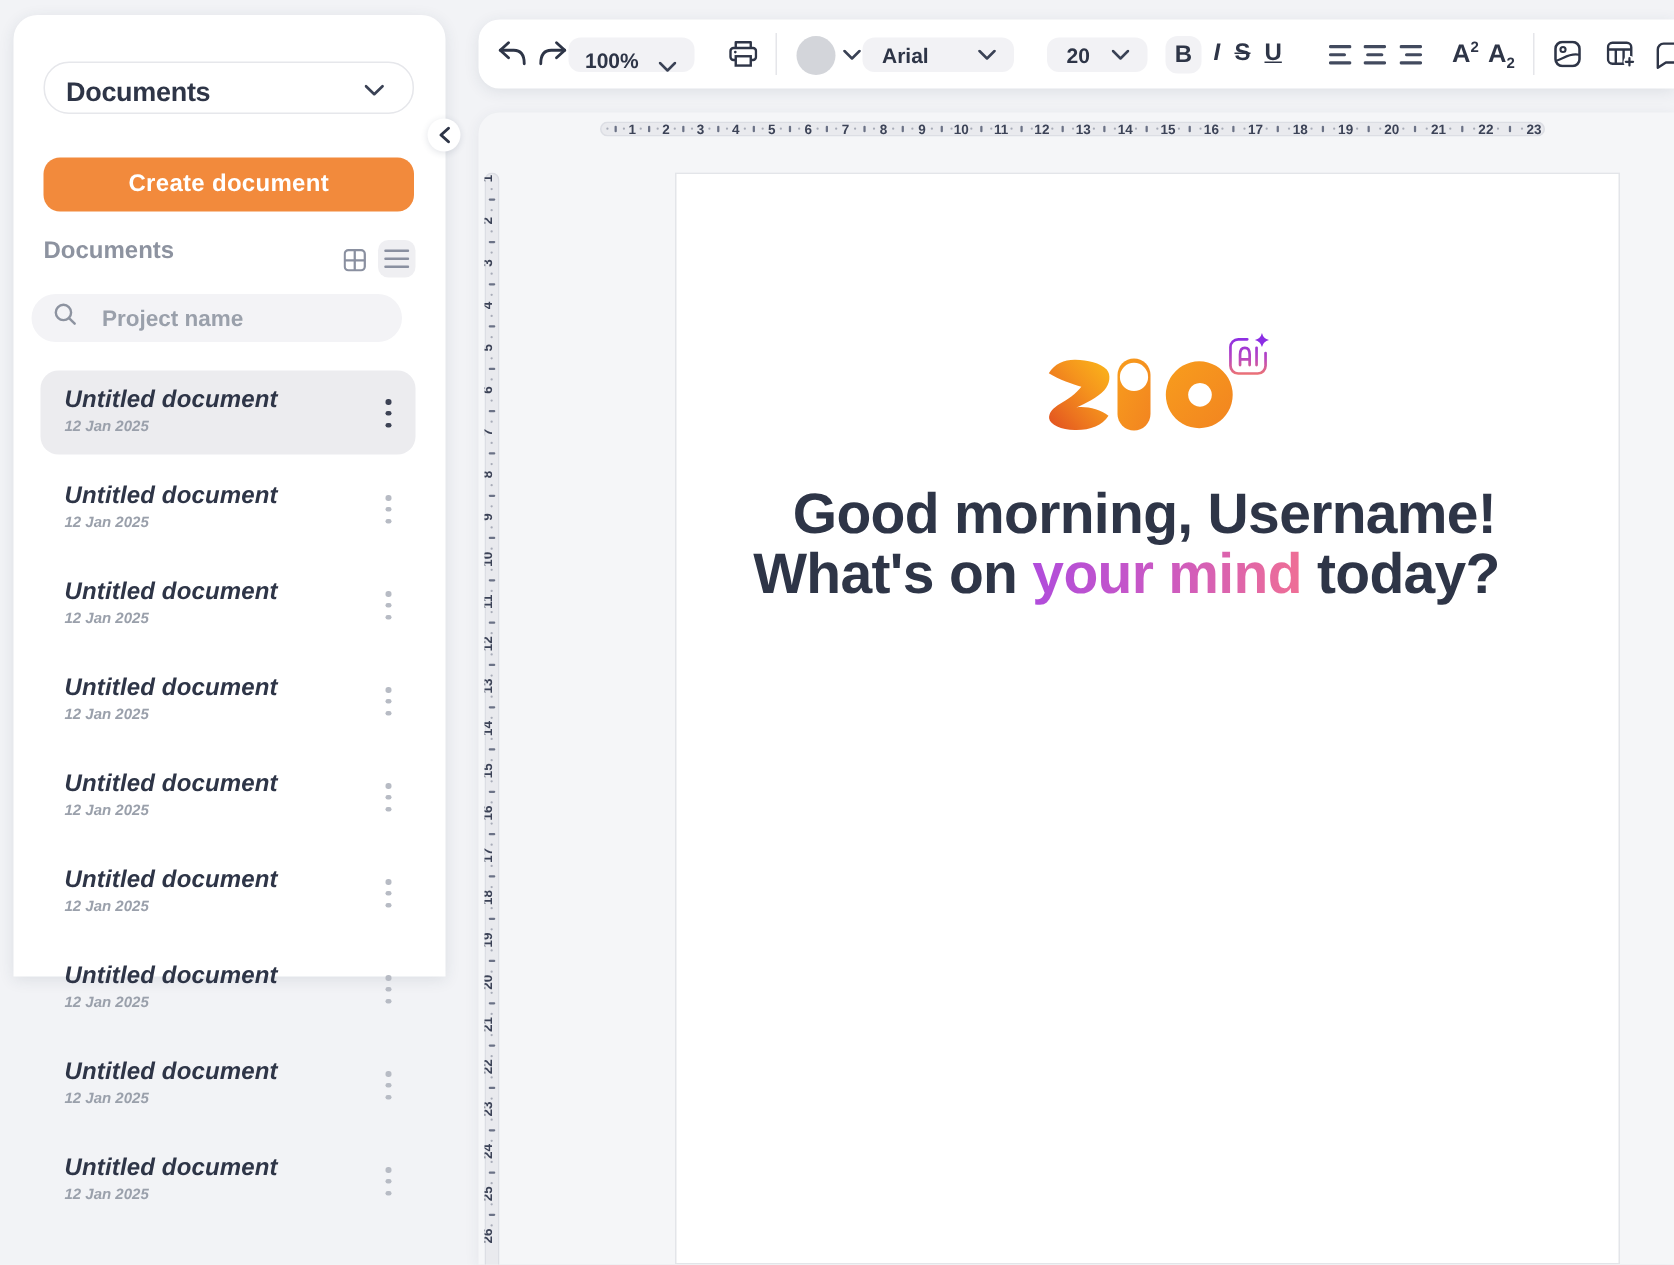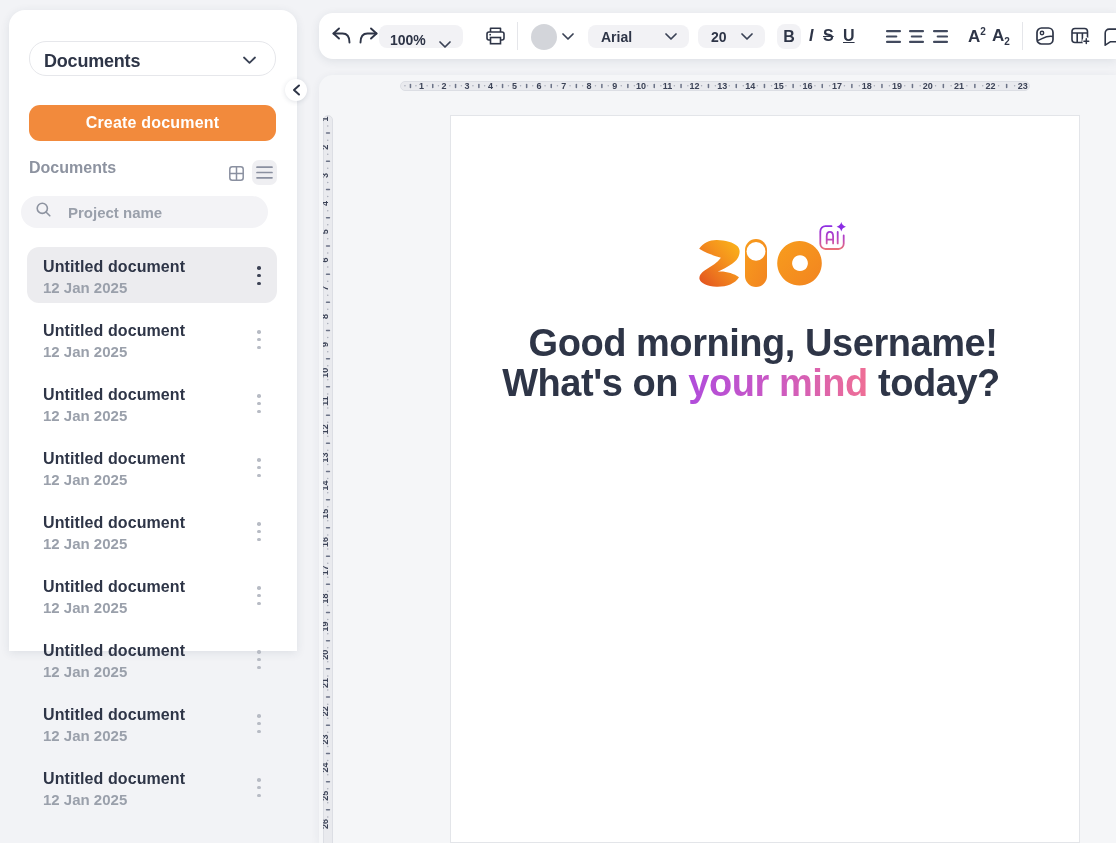--- a/index.html
+++ b/index.html
@@ -18,25 +18,25 @@
   background:#f28a3c; border-radius:11px; color:#fff; font-size:16px; font-weight:bold;
   display:flex; align-items:center; justify-content:center; letter-spacing:0.2px;text-align:right; }
 .doclabel { position:absolute; left:20px; top:149px; font-size:16px; font-weight:bold; color:#8d93a0; }
 .gridicon { position:absolute; left:220px; top:156px; }
 .listbtn { position:absolute; left:243px; top:150px; width:25px; height:25px;
   background:#efeff2; border-radius:7px; display:flex; align-items:center; justify-content:center; }
 .search { position:absolute; left:12px; top:186px; width:247px; height:32px;
   background:#f3f3f6; border-radius:16px; display:flex; align-items:center; padding:0 15px; }
 .search svg { margin-right:17px; }
 .search span { color:#9aa0ab; font-size:15px; font-weight:bold; }
-.doclist { position:absolute; left:18px; top:237px; width:250px; }
+.doclist { position:absolute; left:18px; top:237px; width:250px;font-style:italic; }
 .docitem { position:relative; height:56px; margin-bottom:8px; border-radius:12px; }
 .docitem.on { background:#ececef; }
 .docitem .t { position:absolute; left:16px; top:11px; font-size:16px; font-weight:bold; color:#2e3547; letter-spacing:0.1px; }
-.docitem .d { position:absolute; left:16px; top:32px; font-size:15px; color:#9aa0ab; font-weight:bold; }
+.docitem .d { position:absolute; left:16px; top:32px; font-size:10px; color:#9aa0ab; font-weight:bold; }
 .kebab { position:absolute; right:16px; top:19px; width:4px; }
 .kebab i { display:block; width:3.6px; height:3.6px; border-radius:50%; background:#b7bbc4; margin-bottom:4.2px; }
 .docitem.on .kebab i { background:#3c4254; }
 
 .collapse { position:absolute; left:285px; top:79px; width:22px; height:22px;
   background:#fff; border-radius:50%; display:flex; align-items:center; justify-content:center;
   box-shadow:0 1px 5px rgba(44,56,82,0.14); }
 
 .toolbar { position:absolute; left:319px; top:13px; width:797px; height:46px;
   background:#fff; border-radius:14px 0 0 14px;
@@ -198,21 +198,21 @@
     <path d="M4.5 5 V1.2 H14.5 V5" fill="none" stroke="#2e3547" stroke-width="1.6" stroke-linejoin="round"></path>
     <rect x="1" y="5" width="17" height="8" rx="2" fill="none" stroke="#2e3547" stroke-width="1.6"></rect>
     <rect x="4.5" y="10.5" width="10" height="6.2" fill="#fff" stroke="#2e3547" stroke-width="1.6"></rect>
     <circle cx="4.2" cy="7.7" r="0.9" fill="#2e3547"></circle>
   </svg>
   <div class="vdiv" style="left:198px;"></div>
   <div style="left:212px; top:10.5px; width:26px; height:26px; border-radius:50%; background:#d3d5da;"></div>
   <svg style="left:243px; top:20px" width="12" height="7" viewBox="0 0 12 7">
       <path d="M1 1 L6 6 L11 1" fill="none" stroke="#3a4255" stroke-width="1.7" stroke-linecap="round" stroke-linejoin="round"></path>
     </svg>
-  <div class="chip" style="left:269px; width:101px; padding-left:13px;">Arial
+  <div class="chip" style="left:256px; width:101px; padding-left:13px;">Arial
     <svg style="margin-left:auto;margin-right:12px" width="12" height="7" viewBox="0 0 12 7">
         <path d="M1 1 L6 6 L11 1" fill="none" stroke="#3a4255" stroke-width="1.7" stroke-linecap="round" stroke-linejoin="round"></path>
       </svg>
   </div>
   <div class="chip" style="left:379px; width:67px; padding-left:13px;">20
     <svg style="margin-left:auto;margin-right:12px" width="12" height="7" viewBox="0 0 12 7">
         <path d="M1 1 L6 6 L11 1" fill="none" stroke="#3a4255" stroke-width="1.7" stroke-linecap="round" stroke-linejoin="round"></path>
       </svg>
   </div>
   <div class="chip" style="left:458px; top:11px; width:24px; height:25px; justify-content:center; font-size:16px;">B</div>

